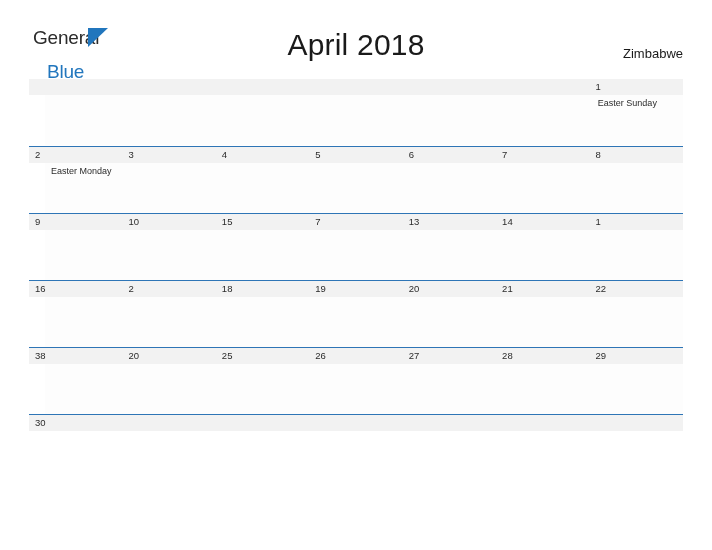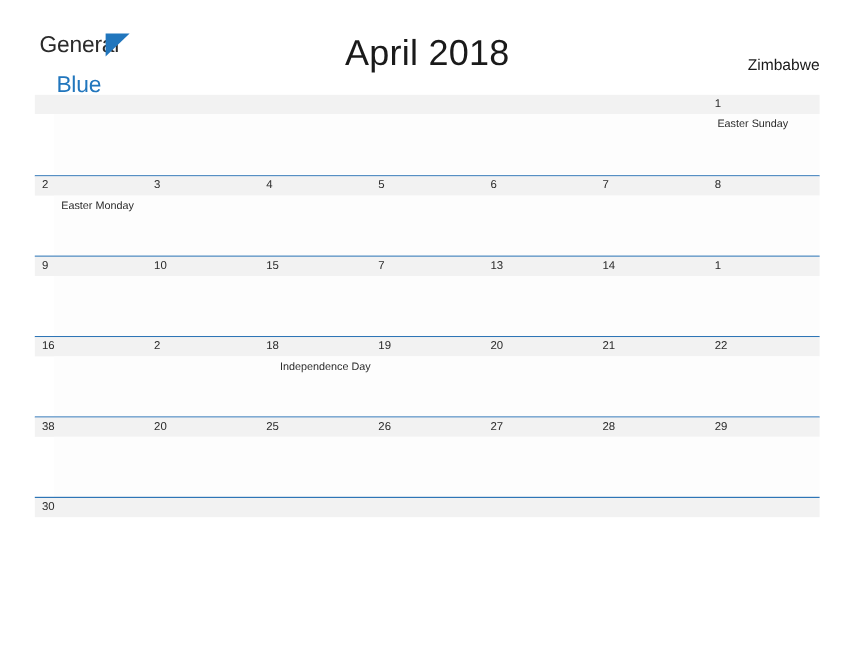--- a/index.html
+++ b/index.html
@@ -245,21 +245,20 @@
         <div class="daynum-cell">2</div>
         <div class="daynum-cell">18</div>
         <div class="daynum-cell">19</div>
         <div class="daynum-cell">20</div>
         <div class="daynum-cell">21</div>
         <div class="daynum-cell">22</div>
       </div>
       <div class="week-body">
         <div class="event-cell"></div>
         <div class="event-cell"></div>
-        <div class="event-cell">Independence Day</div>
         <div class="event-cell"></div>
         <div class="event-cell"></div>
         <div class="event-cell"></div>
         <div class="event-cell"></div>
       </div>
     </div>
 
     <div class="week">
       <div class="week-daybar">
         <div class="daynum-cell">38</div>

